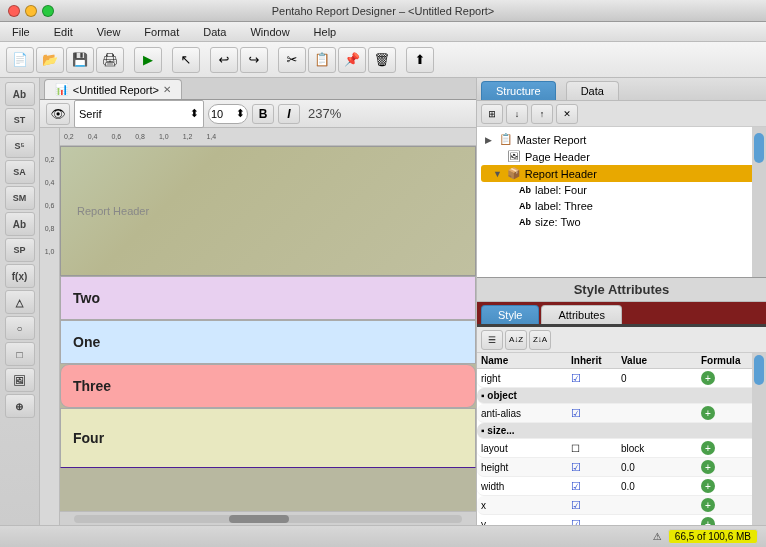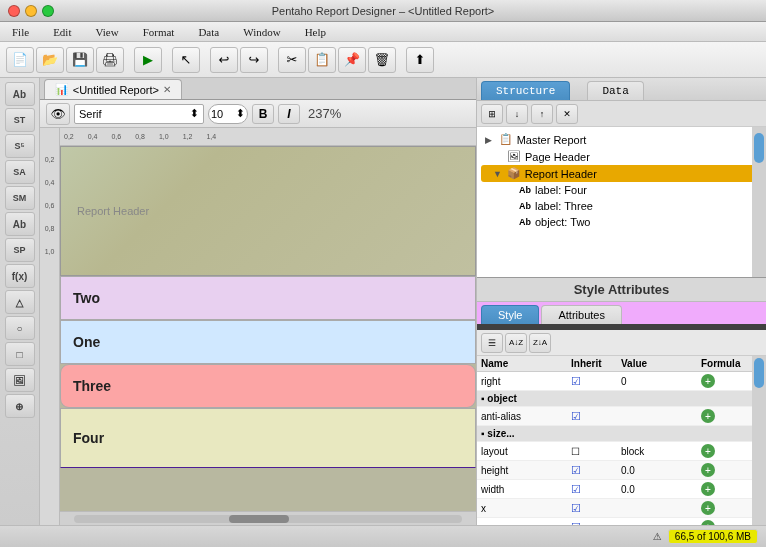--- a/index.html
+++ b/index.html
@@ -24,21 +24,20 @@
 
     
     .menu-bar {
       background: linear-gradient(to bottom, #f0f0f0, #dcdcdc);
       height: 20px;
       display: flex;
       align-items: center;
       padding: 0 8px;
       border-bottom: 1px solid #bbb;
       gap: 16px;
-      font-family: Liberation Serif, serif;
     }
     .menu-item { font-size: 11px; color: #222; cursor: pointer; padding: 2px 4px; }
 
     
     .toolbar {
       background: linear-gradient(to bottom, #f5f5f5, #e5e5e5);
       height: 36px;
       display: flex;
       align-items: center;
       padding: 0 6px;
@@ -212,22 +211,21 @@
       border-bottom: 1px solid #999;
       display: flex;
       flex-direction: column;
     }
 
     .panel-tabs {
       display: flex;
       background: linear-gradient(to bottom, #e0e0e0, #d0d0d0);
       border-bottom: 1px solid #bbb;
       padding: 3px 4px 0;
-      gap: 17px;
-      font-family: Liberation Mono, monospace;
+      gap: 10px;
     }
     .panel-tab {
       padding: 3px 14px;
       background: linear-gradient(to bottom, #e8e8e8, #d8d8d8);
       border: 1px solid #bbb;
       border-bottom: none;
       border-radius: 4px 4px 0 0;
       font-size: 11px;
       cursor: pointer;
     }
@@ -298,22 +296,22 @@
 
     .style-attrs-label {
       font-size: 13px;
       font-weight: bold;
       color: #333;
     }
 
     .style-tabs {
       display: flex;
       padding: 3px 4px 0;
-      background: #f0abfc;
-      border-bottom: 6px solid #404040;
+      background: #7f1d1d;
+      border-bottom: 3px solid #404040;
       gap: 2px;
     }
     .style-tab {
       padding: 3px 16px;
       background: linear-gradient(to bottom, #e8e8e8, #d8d8d8);
       border: 1px solid #bbb;
       border-bottom: none;
       border-radius: 4px 4px 0 0;
       font-size: 11px;
       cursor: pointer;
@@ -348,20 +346,21 @@
       font-weight: bold;
       padding: 2px 4px;
     }
     .prop-row {
       display: grid;
       grid-template-columns: 90px 50px 80px 60px;
       border-bottom: 1px solid #eee;
       font-size: 10px;
       padding: 2px 4px;
       align-items: center;
+      border-radius: 7px;
     }
     .prop-row.group-row {
       background: #e0e0e0;
       font-weight: bold;
       font-size: 10px;
     }
     .prop-row.alt { background: #f8f8f8; }
 
     .check-icon { color: #2244cc; font-size: 11px; }
     .add-icon {
@@ -406,21 +405,21 @@
     }
     .eye-btn {
       width: 24px; height: 22px;
       background: linear-gradient(to bottom, #f0f0f0, #dcdcdc);
       border: 1px solid #bbb;
       border-radius: 3px;
       display: flex; align-items: center; justify-content: center;
       cursor: pointer; font-size: 12px;
     }
     .font-select {
-      width: 130px; height: 20px;
+      width: 130px; height: 28px;
       background: white;
       border: 1px solid #aaa;
       border-radius: 2px;
       font-size: 11px;
       padding: 0 4px;
       display: flex; align-items: center; justify-content: space-between;
       cursor: pointer;
     }
     .font-size-select {
       width: 40px; height: 20px;
@@ -640,21 +639,21 @@
           <span>label: Four</span>
         </div>
         <div class="tree-item tree-indent-2">
           <span class="tree-expand"> </span>
           <span style="font-weight:bold;font-size:9px">Ab</span>
           <span>label: Three</span>
         </div>
         <div class="tree-item tree-indent-2">
           <span class="tree-expand"> </span>
           <span style="font-weight:bold;font-size:9px">Ab</span>
-          <span>object: Two</span>
+          <span>size: Two</span>
         </div>
 
         <div style="position:absolute; right:0; top:0; bottom:0; width:14px; background:#d0d0d0; display:flex; flex-direction:column; align-items:center; padding:2px 0;">
           <div style="width:10px; height:30px; background:#5a9fd4; border-radius:5px; margin-top:4px;"></div>
         </div>
       </div>
     </div>
 
     <div class="style-panel">
       <div class="style-panel-header">

